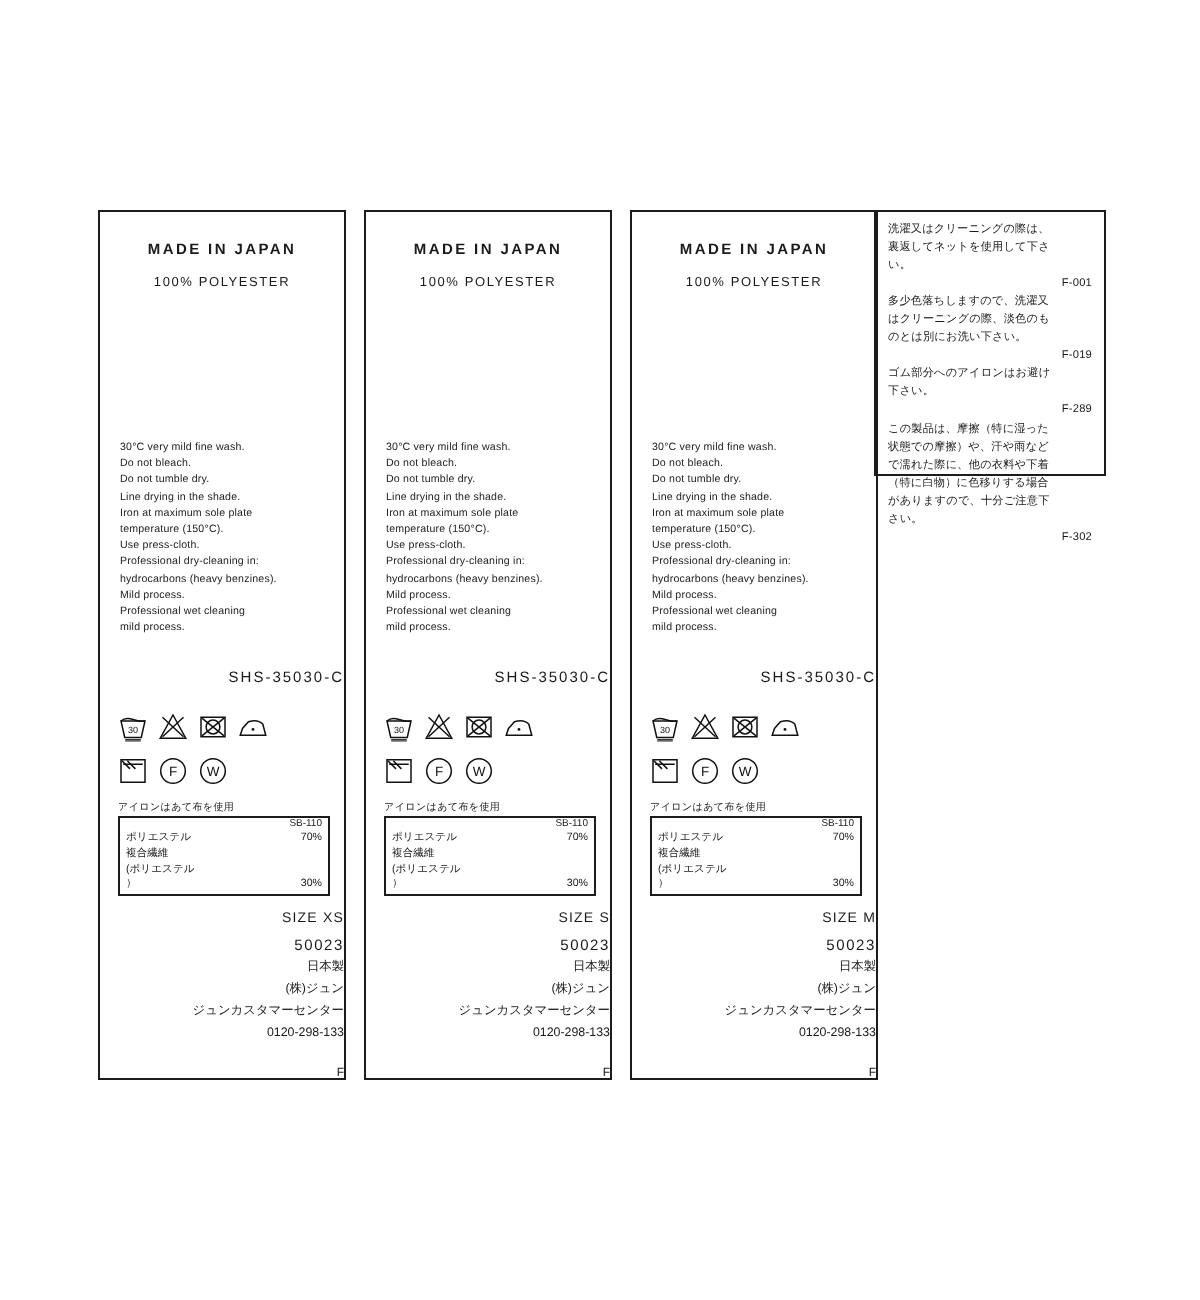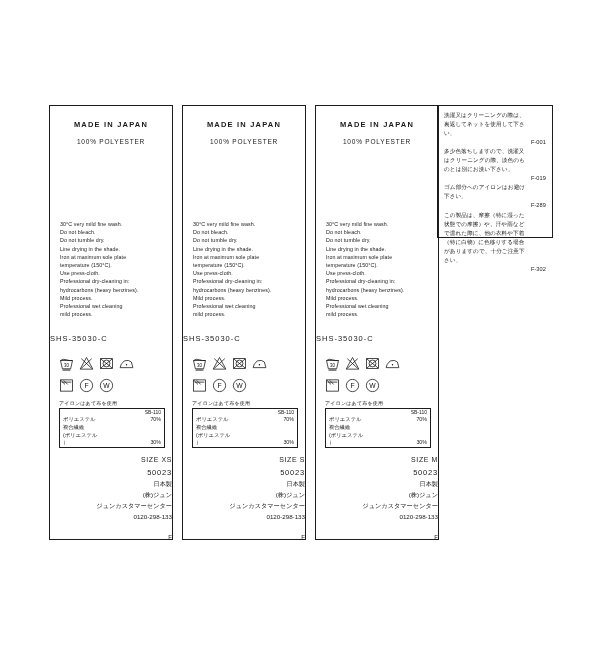--- a/index.html
+++ b/index.html
@@ -59,21 +59,21 @@
     line-height: 1.55;
     letter-spacing: 0.1px;
     color: #222;
   }
   .care-text div { white-space: nowrap; }
 
   .code {
     position: absolute;
     left: 0; right: 0;
     top: 228px;
-    text-align: left;
+    text-align: right;
     font-size: 7.5px;
     letter-spacing: 1px;
   }
 
   
   .sym-row {
     position: absolute;
     left: 9px;
     width: 106px;
     display: flex;

